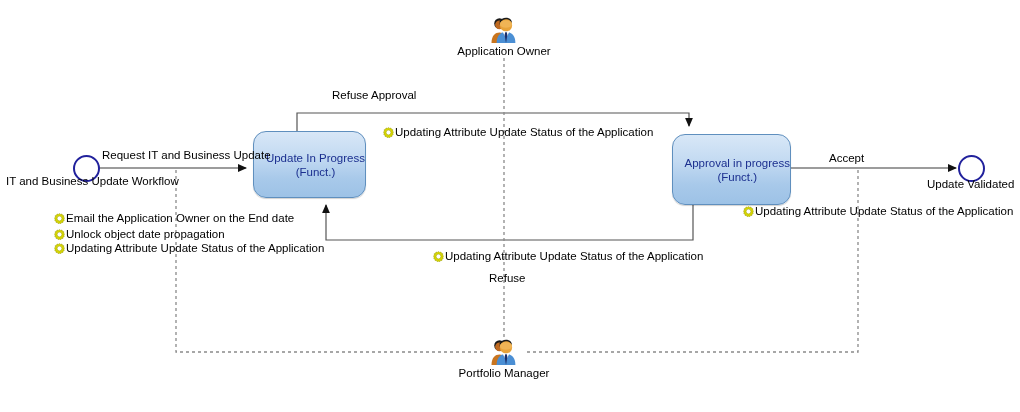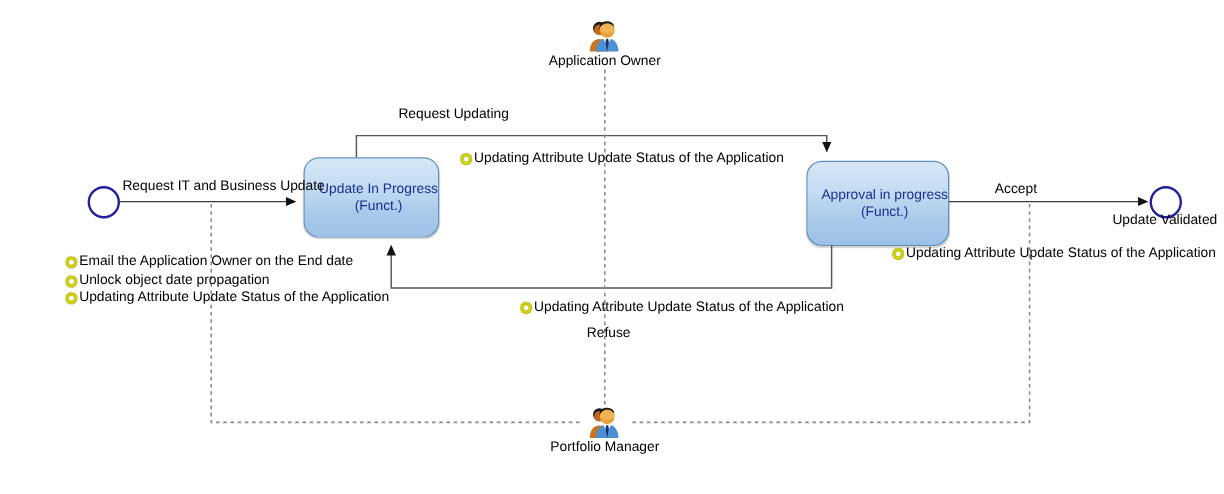--- a/index.html
+++ b/index.html
@@ -134,41 +134,42 @@
     </g>
 
     <g stroke="#8a8a8a" stroke-width="1.3" fill="none" stroke-dasharray="3,3">
       <path d="M504,58 L504,338"></path>
       <path d="M176,170 L176,352 L483,352"></path>
       <path d="M858,170 L858,352 L527,352"></path>
     </g>
   </svg>
 
   <div class="evt-circle" style="left:73px; top:155px; width:27px; height:27px;"></div>
+  <div class="txt" style="left:6px; top:175px;">IT and Business Update Workflow</div>
 
   <div class="evt-circle" style="left:958px; top:155px; width:27px; height:27px;"></div>
   <div class="txt" style="left:927px; top:178px;">Update Validated</div>
 
   <div class="act-box" style="left:253px; top:131px; width:111px; height:65px;">
     <span>
       <span class="lbl">Update In Progress</span>
       <span class="lbl">(Funct.)</span>
     </span>
   </div>
 
   <div class="act-box" style="left:648px; top:134px; width:117px; height:69px;margin-left:24px;">
     <span>
       <span class="lbl">Approval in progress</span>
       <span class="lbl">(Funct.)</span>
     </span>
   </div>
 
   <div class="txt flow" style="left:102px; top:149px;">Request IT and Business Update</div>
 
-  <div class="txt flow" style="left:332px; top:89px;">Request Updating</div>
+  <div class="txt flow" style="left:332px; top:89px;">Refuse Approval</div>
 
   <div class="txt flow" style="left:829px; top:152px;">Accept</div>
 
   <div class="txt flow" style="left:489px; top:224px;margin-top:48px;">Refuse</div>
 
   <div class="action-row" style="left:38px; top:212px;">
     <span class="gear">
       <svg viewBox="0 0 16 16" width="11" height="11">
         <path d="M8 0.6 L9.6 2.0 L11.6 1.5 L12.3 3.4 L14.3 3.9 L13.9 5.9
                  L15.4 7.2 L14.2 8.9 L15.0 10.8 L13.2 11.7 L13.0 13.8

